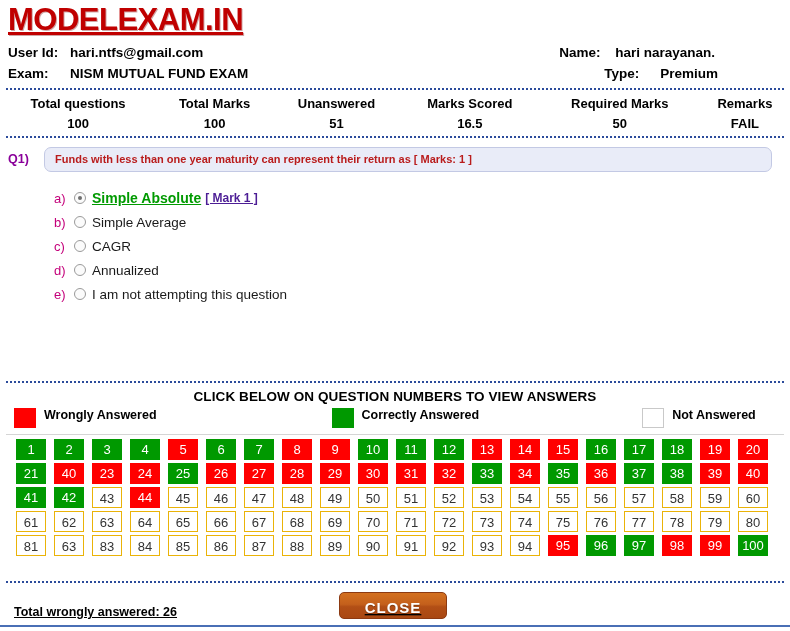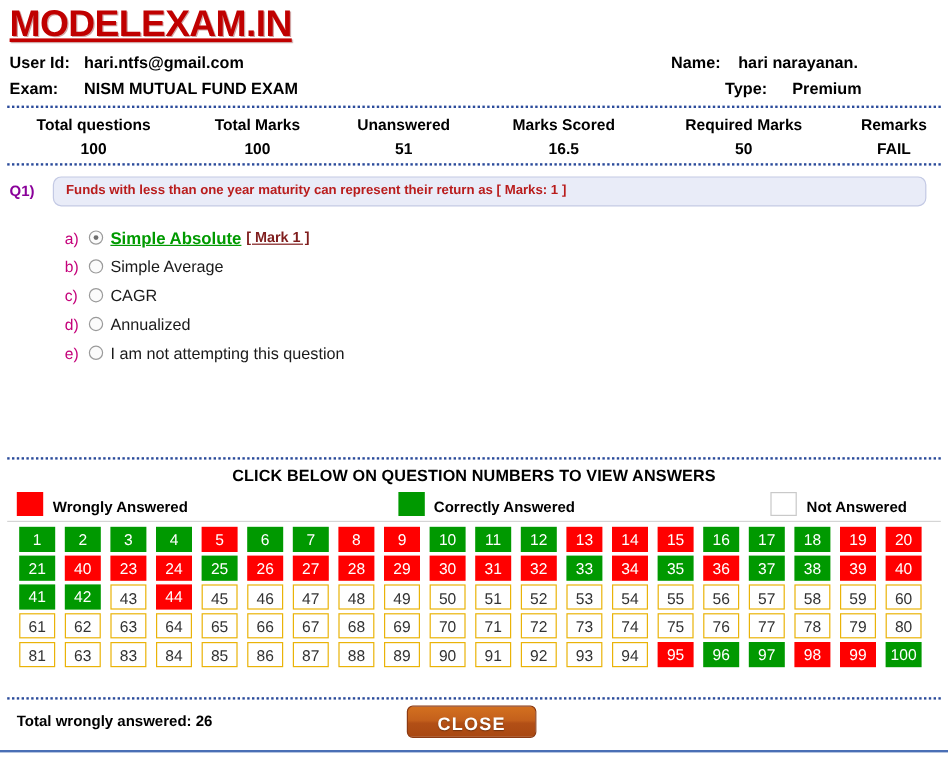--- a/index.html
+++ b/index.html
@@ -143,21 +143,21 @@
     font-size: 13.5px;
     color: #1a1a1a;
   }
   .opt-text.correct {
     color: #009a00;
     font-weight: bold;
     text-decoration: underline;
     font-size: 14px;
   }
   .mark-tag {
-    color: #7f1d1d;
+    color: #4c1d95;
     font-weight: bold;
     font-size: 12px;
     text-decoration: underline;
     margin-left: 4px;
   }
 
   
   .grid-section {
     position: absolute;
     left: 0; right: 0;
@@ -165,21 +165,21 @@
   }
   .click-title {
     text-align: center;
     font-weight: bold;
     font-size: 13.5px;
     padding: 6px 0 4px 0;
     letter-spacing: 0.1px;
   }
   .legend {
     display: flex;
-    align-items: flex-end;
+    align-items: flex-start;
     padding: 0 0 4px 14px;
     height: 22px;
   }
   .sw {
     width: 22px; height: 20px;
     flex: 0 0 auto;
     box-sizing: border-box;
   }
   .sw.red   { background: #ff0000; }
   .sw.green { background: #009900; }
@@ -216,23 +216,24 @@
   .cell.white { background: #ffffff; color: #333333; border: 1px solid #eab308; }
 
   
   .footer {
     position: absolute;
     left: 0; right: 0;
     top: 578px;
   }
   .footer-row {
     display: flex;
-    align-items: center;
+    align-items: flex-end;
     height: 36px;
     padding-left: 14px;
+    text-decoration: underline;
   }
   .total-wrong {
     font-size: 12.5px;
     font-weight: bold;
     flex: 0 0 auto;
   }
   .close-btn {
     margin-left: 162px;
     width: 108px;
     height: 27px;

